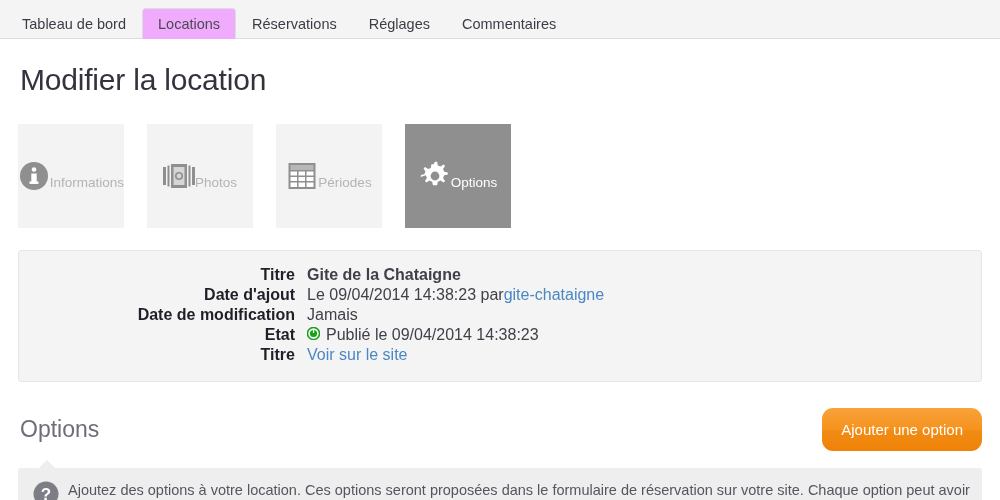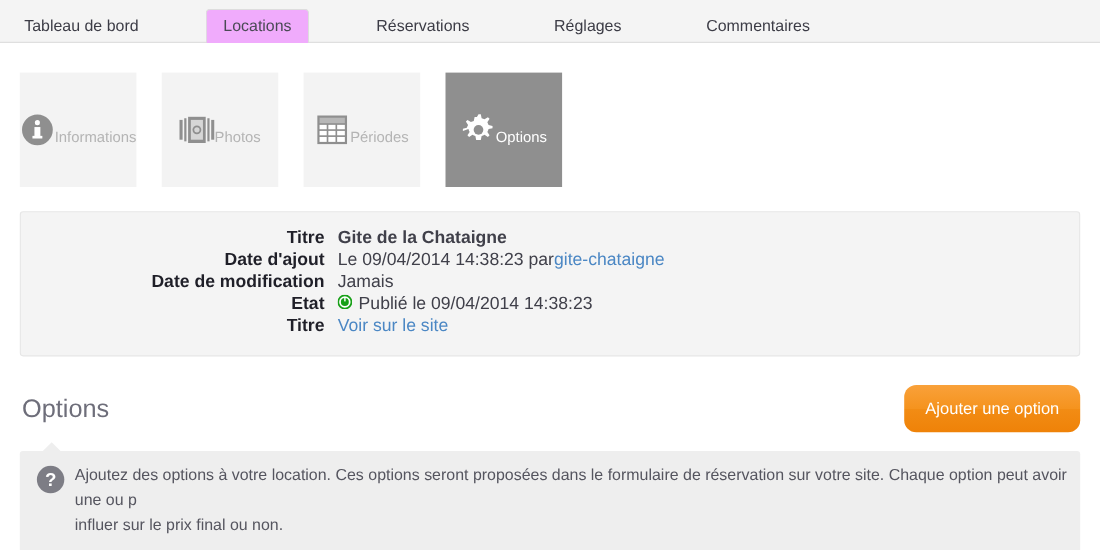--- a/index.html
+++ b/index.html
@@ -13,21 +13,20 @@
 
   
   .tabbar {
     position: relative;
     height: 39px;
     background: #f4f4f4;
     border-bottom: 1px solid #dddddd;
     display: flex;
     align-items: flex-end;
     padding-left: 6px;
-    gap: 45px;
   }
   .tab {
     position: relative;
     padding: 0 15px;
     height: 31px;
     line-height: 31px;
     font-size: 14.5px;
     color: #3c3c46;
     background: transparent;
     border: 1px solid transparent;
@@ -188,20 +187,21 @@
 <div class="tabbar">
   <div class="tab">Tableau de bord</div>
   <div class="tab active">Locations</div>
   <div class="tab">Réservations</div>
   <div class="tab">Réglages</div>
   <div class="tab">Commentaires</div>
 </div>
 
 <div class="page">
 
+  <h1 class="page-title">Modifier la location</h1>
 
   <div class="cards">
 
     <div class="card">
       <span class="card-icon">
         <svg width="30" height="30" viewBox="0 0 30 30">
           <circle cx="15" cy="15" r="14" fill="#8f8f8f"></circle>
           <circle cx="15" cy="8.5" r="2.3" fill="#ffffff"></circle>
           <rect x="12.3" y="12.5" width="5.4" height="10" fill="#ffffff"></rect>
           <rect x="10.5" y="20.5" width="9" height="2.4" fill="#ffffff"></rect>

